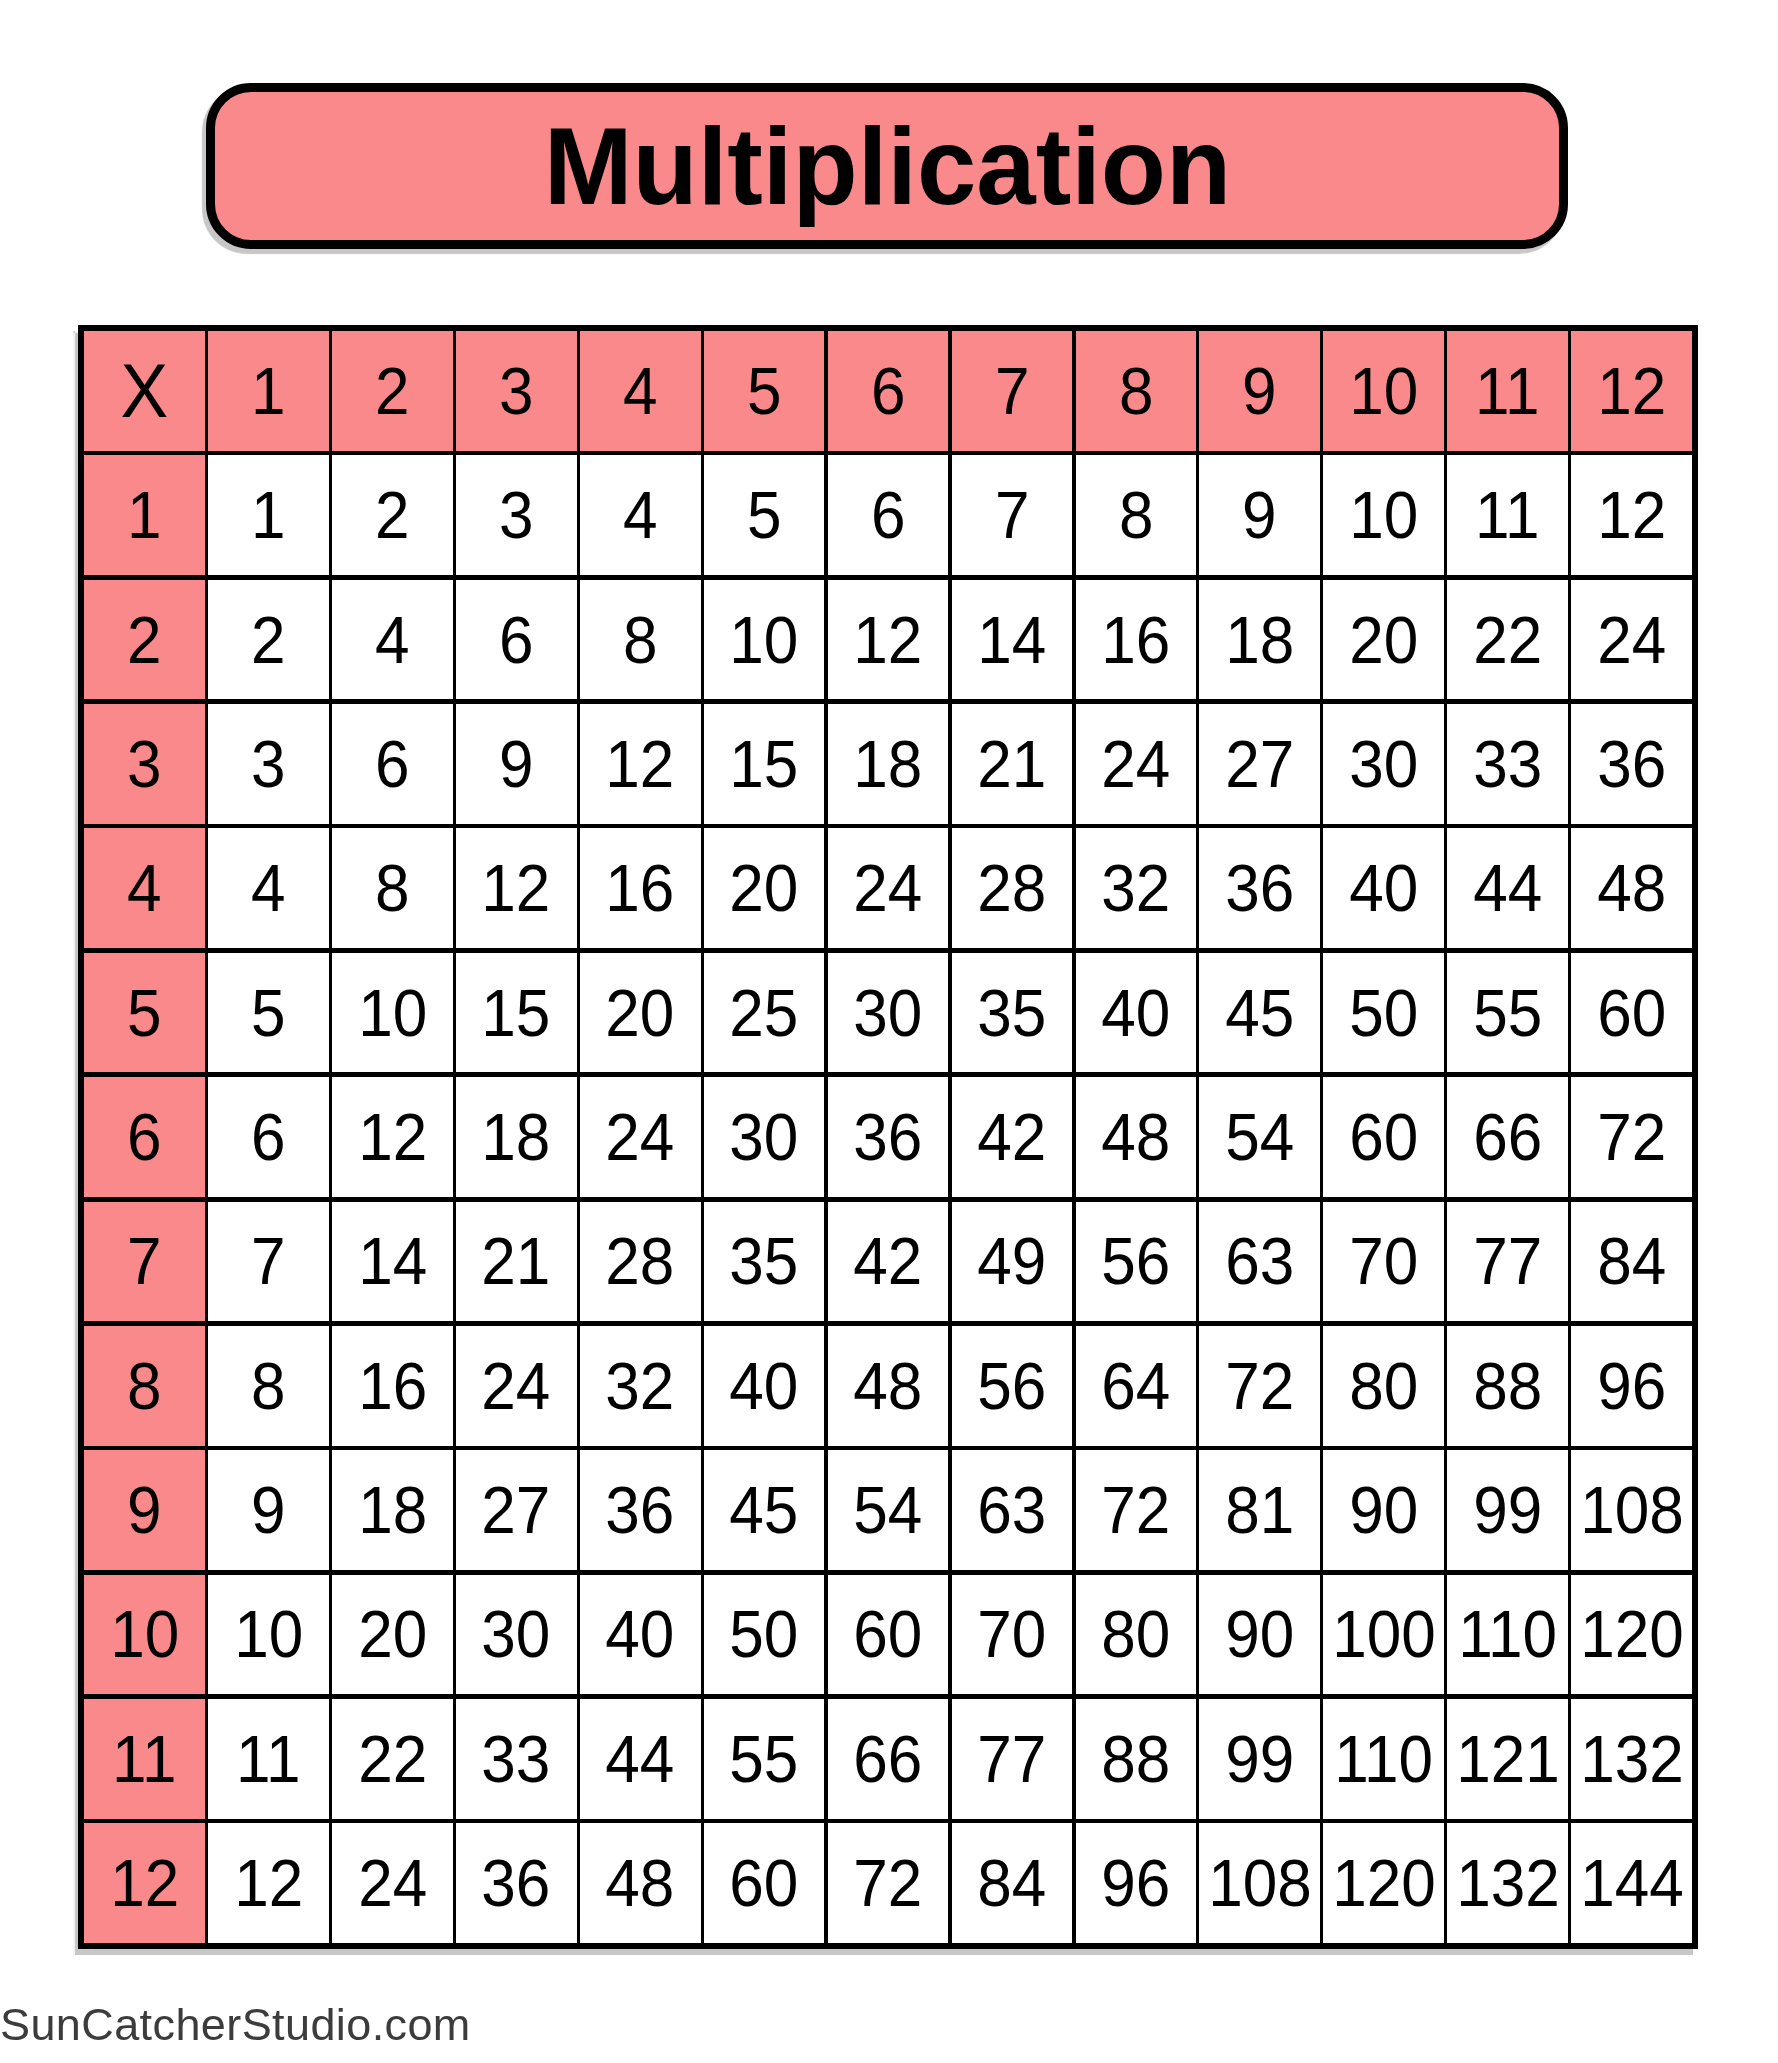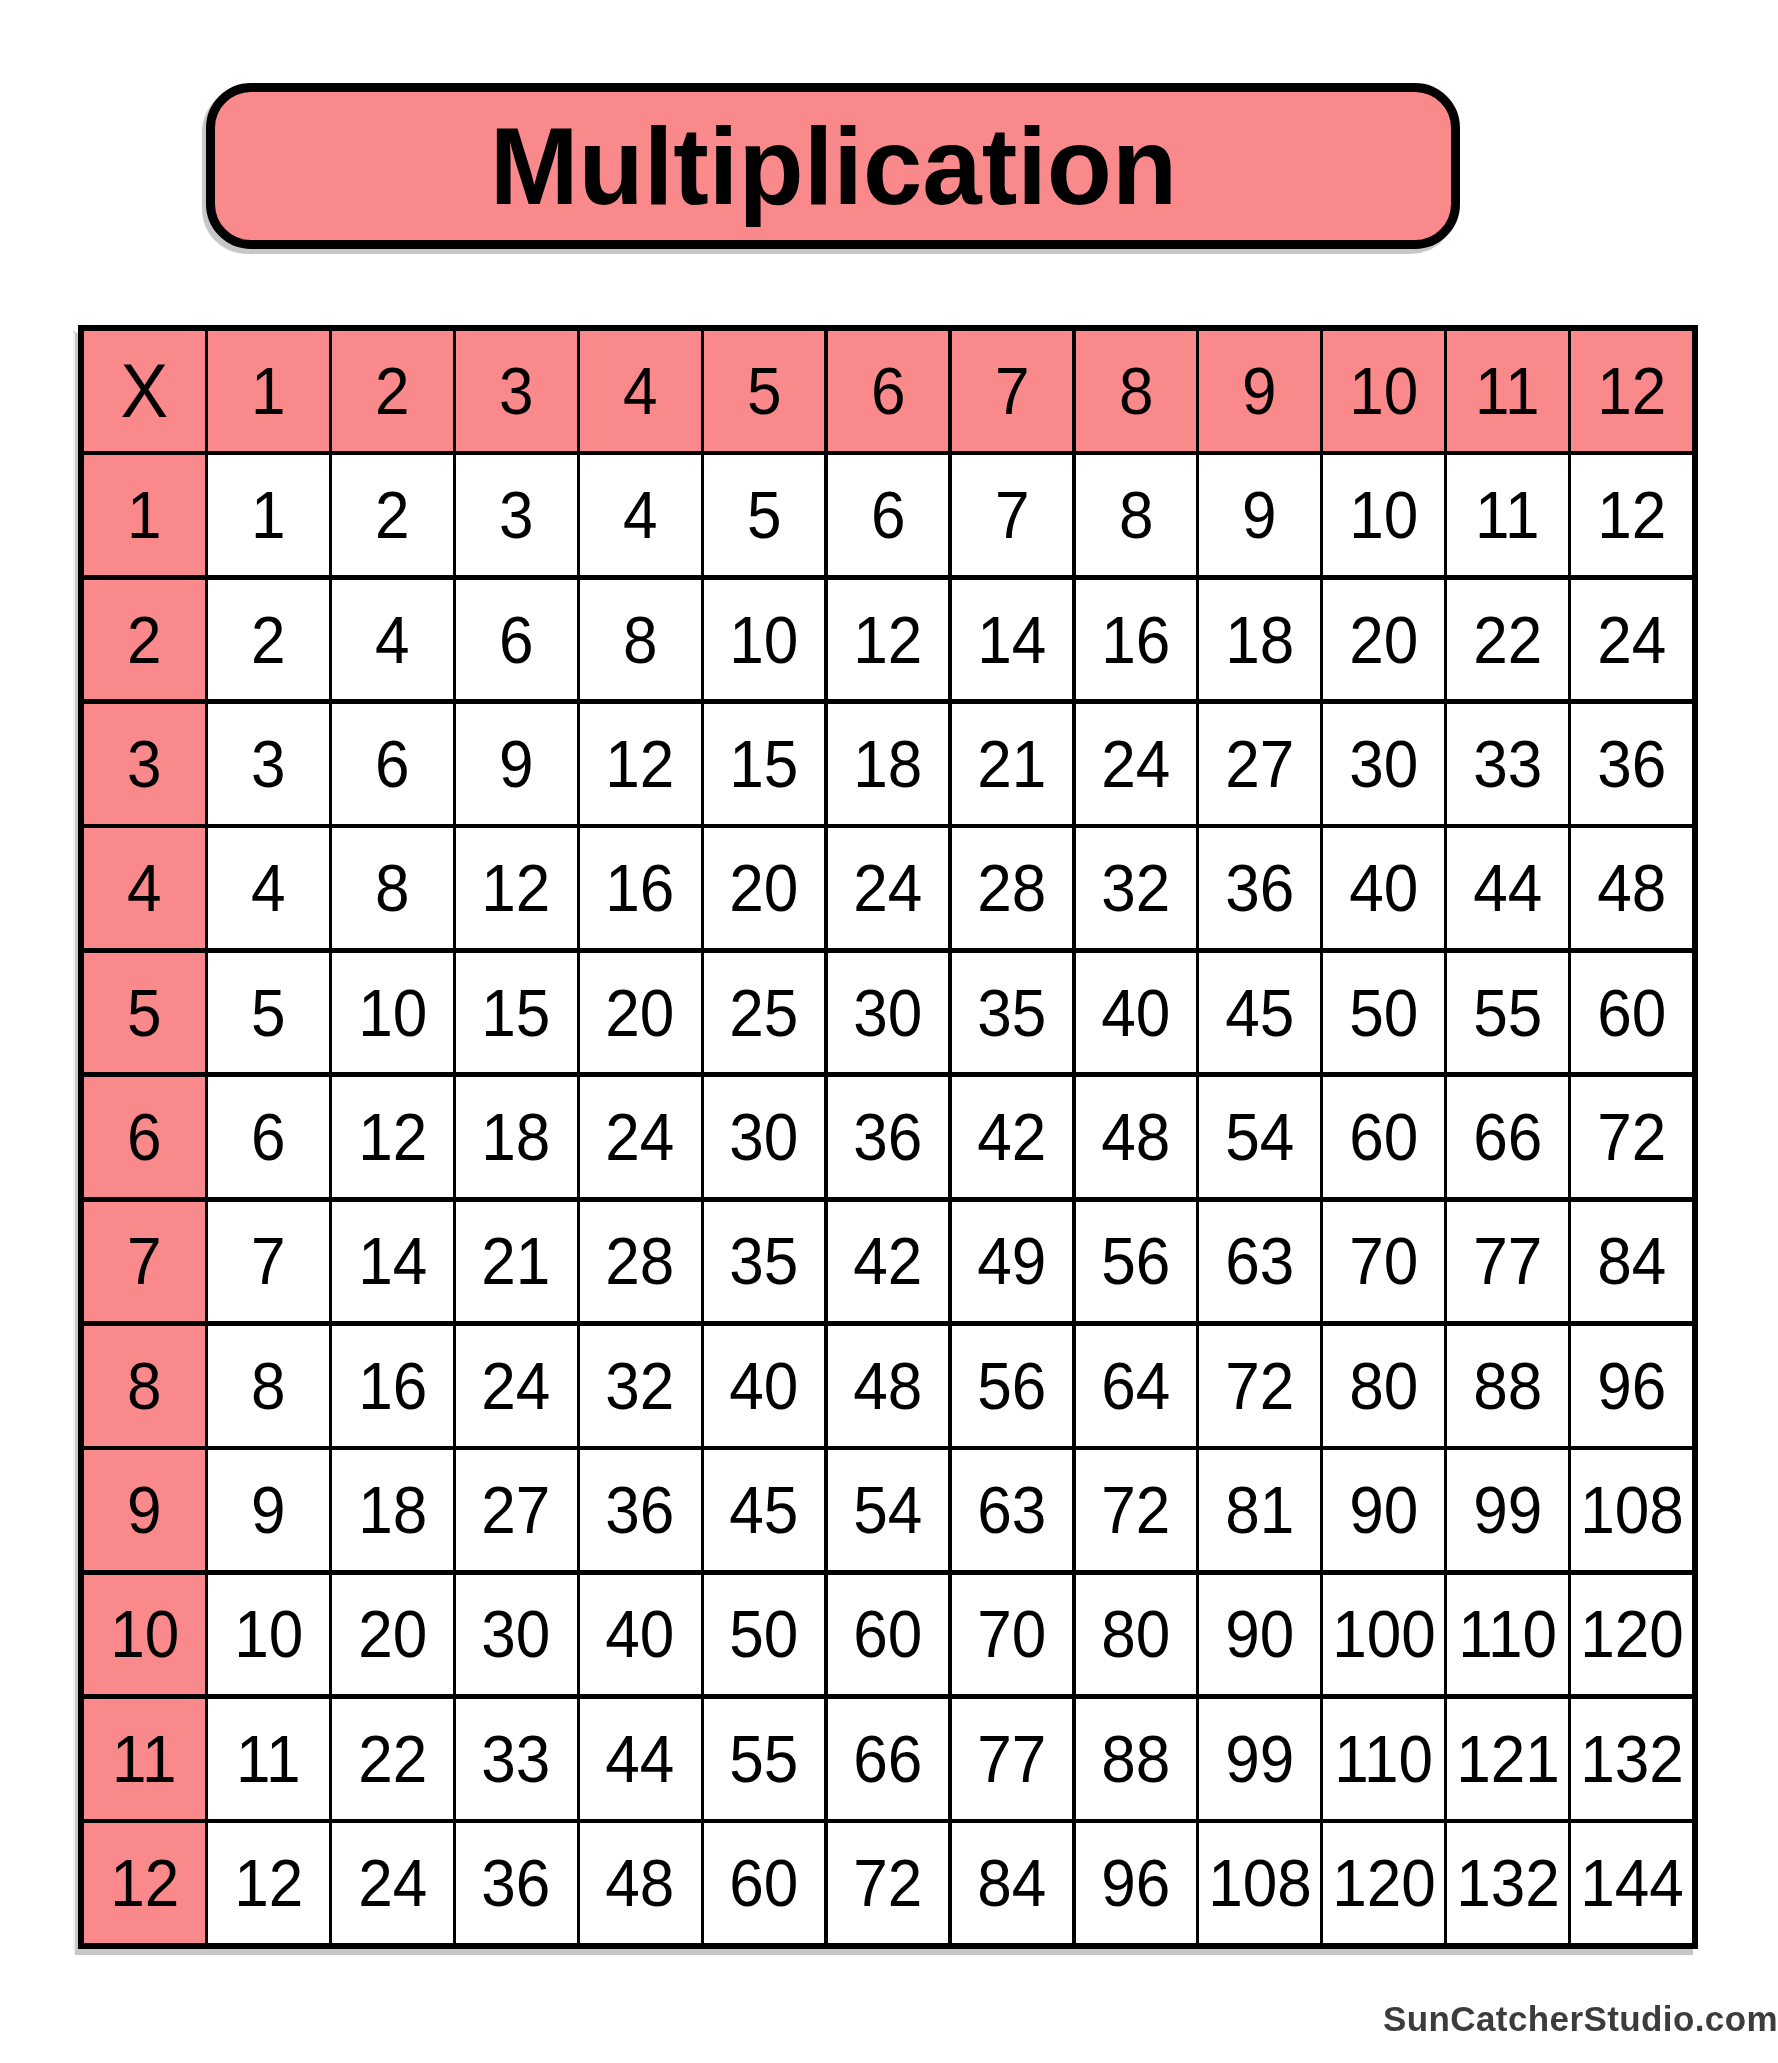--- a/index.html
+++ b/index.html
@@ -13,21 +13,21 @@
     height: 2064px;
     font-family: "Liberation Sans", sans-serif;
     color: #000000;
   }
 
   
   .title-box {
     position: absolute;
     left: 206px;
     top: 83px;
-    width: 1254px;
+    width: 1362px;
     height: 166px;
     box-sizing: border-box;
     background: var(--pink, #F9898B);
     border: 9px solid var(--line, #000000);
     border-radius: 45px;
     display: flex;
     align-items: center;
     justify-content: center;
     box-shadow: -4px 4.8px 0.8px rgba(0,0,0,0.22);
   }
@@ -77,25 +77,24 @@
   .cell.corner {
     font-size: 76px;
   }
 
   
   .footer {
     position: absolute;
     left: 0;
     top: 1999px;
     width: 100%;
-    text-align: right;
-    font-size: 35px;
+    text-align: left;
+    font-size: 45px;
     color: var(--footer-col, #3C3C3C);
     letter-spacing: 0.4px;
-    font-weight: bold;
   }
 </style>
 </head>
 <body style="background: rgb(255, 255, 255);">
 
 <div class="title-box">
   <span class="title-text">Multiplication</span>
 </div>
 
 <div class="grid" id="mult-grid">

